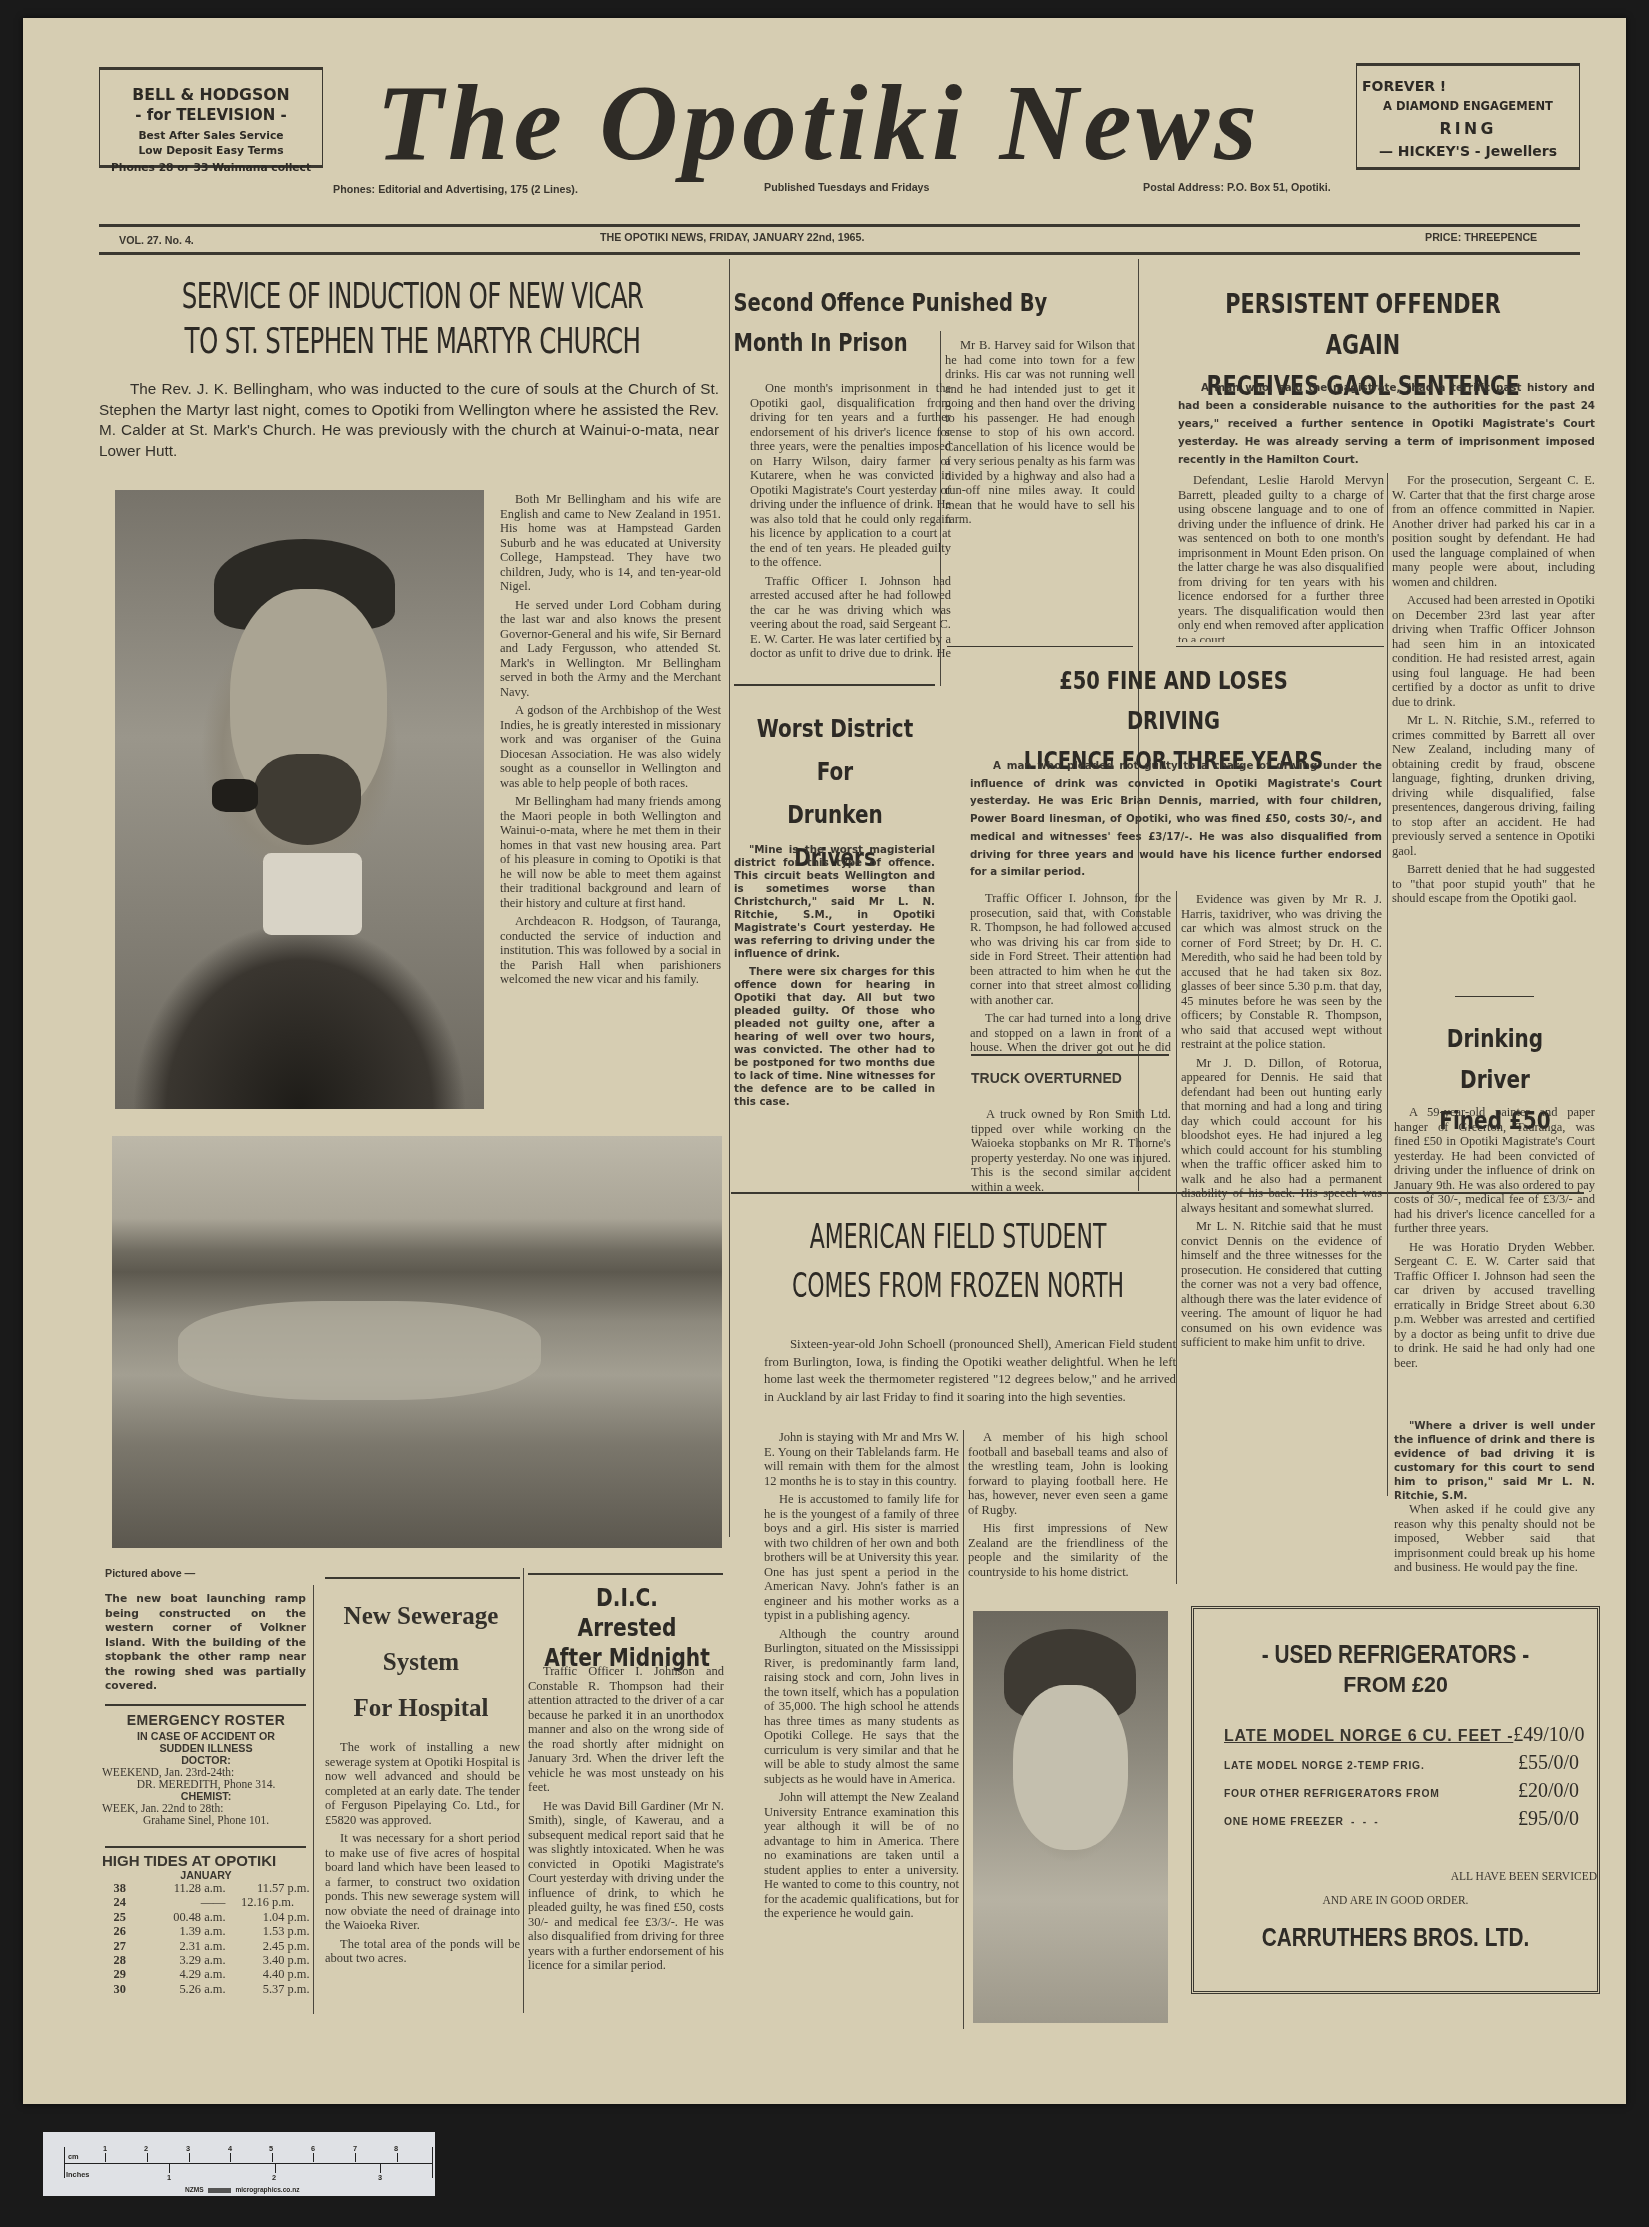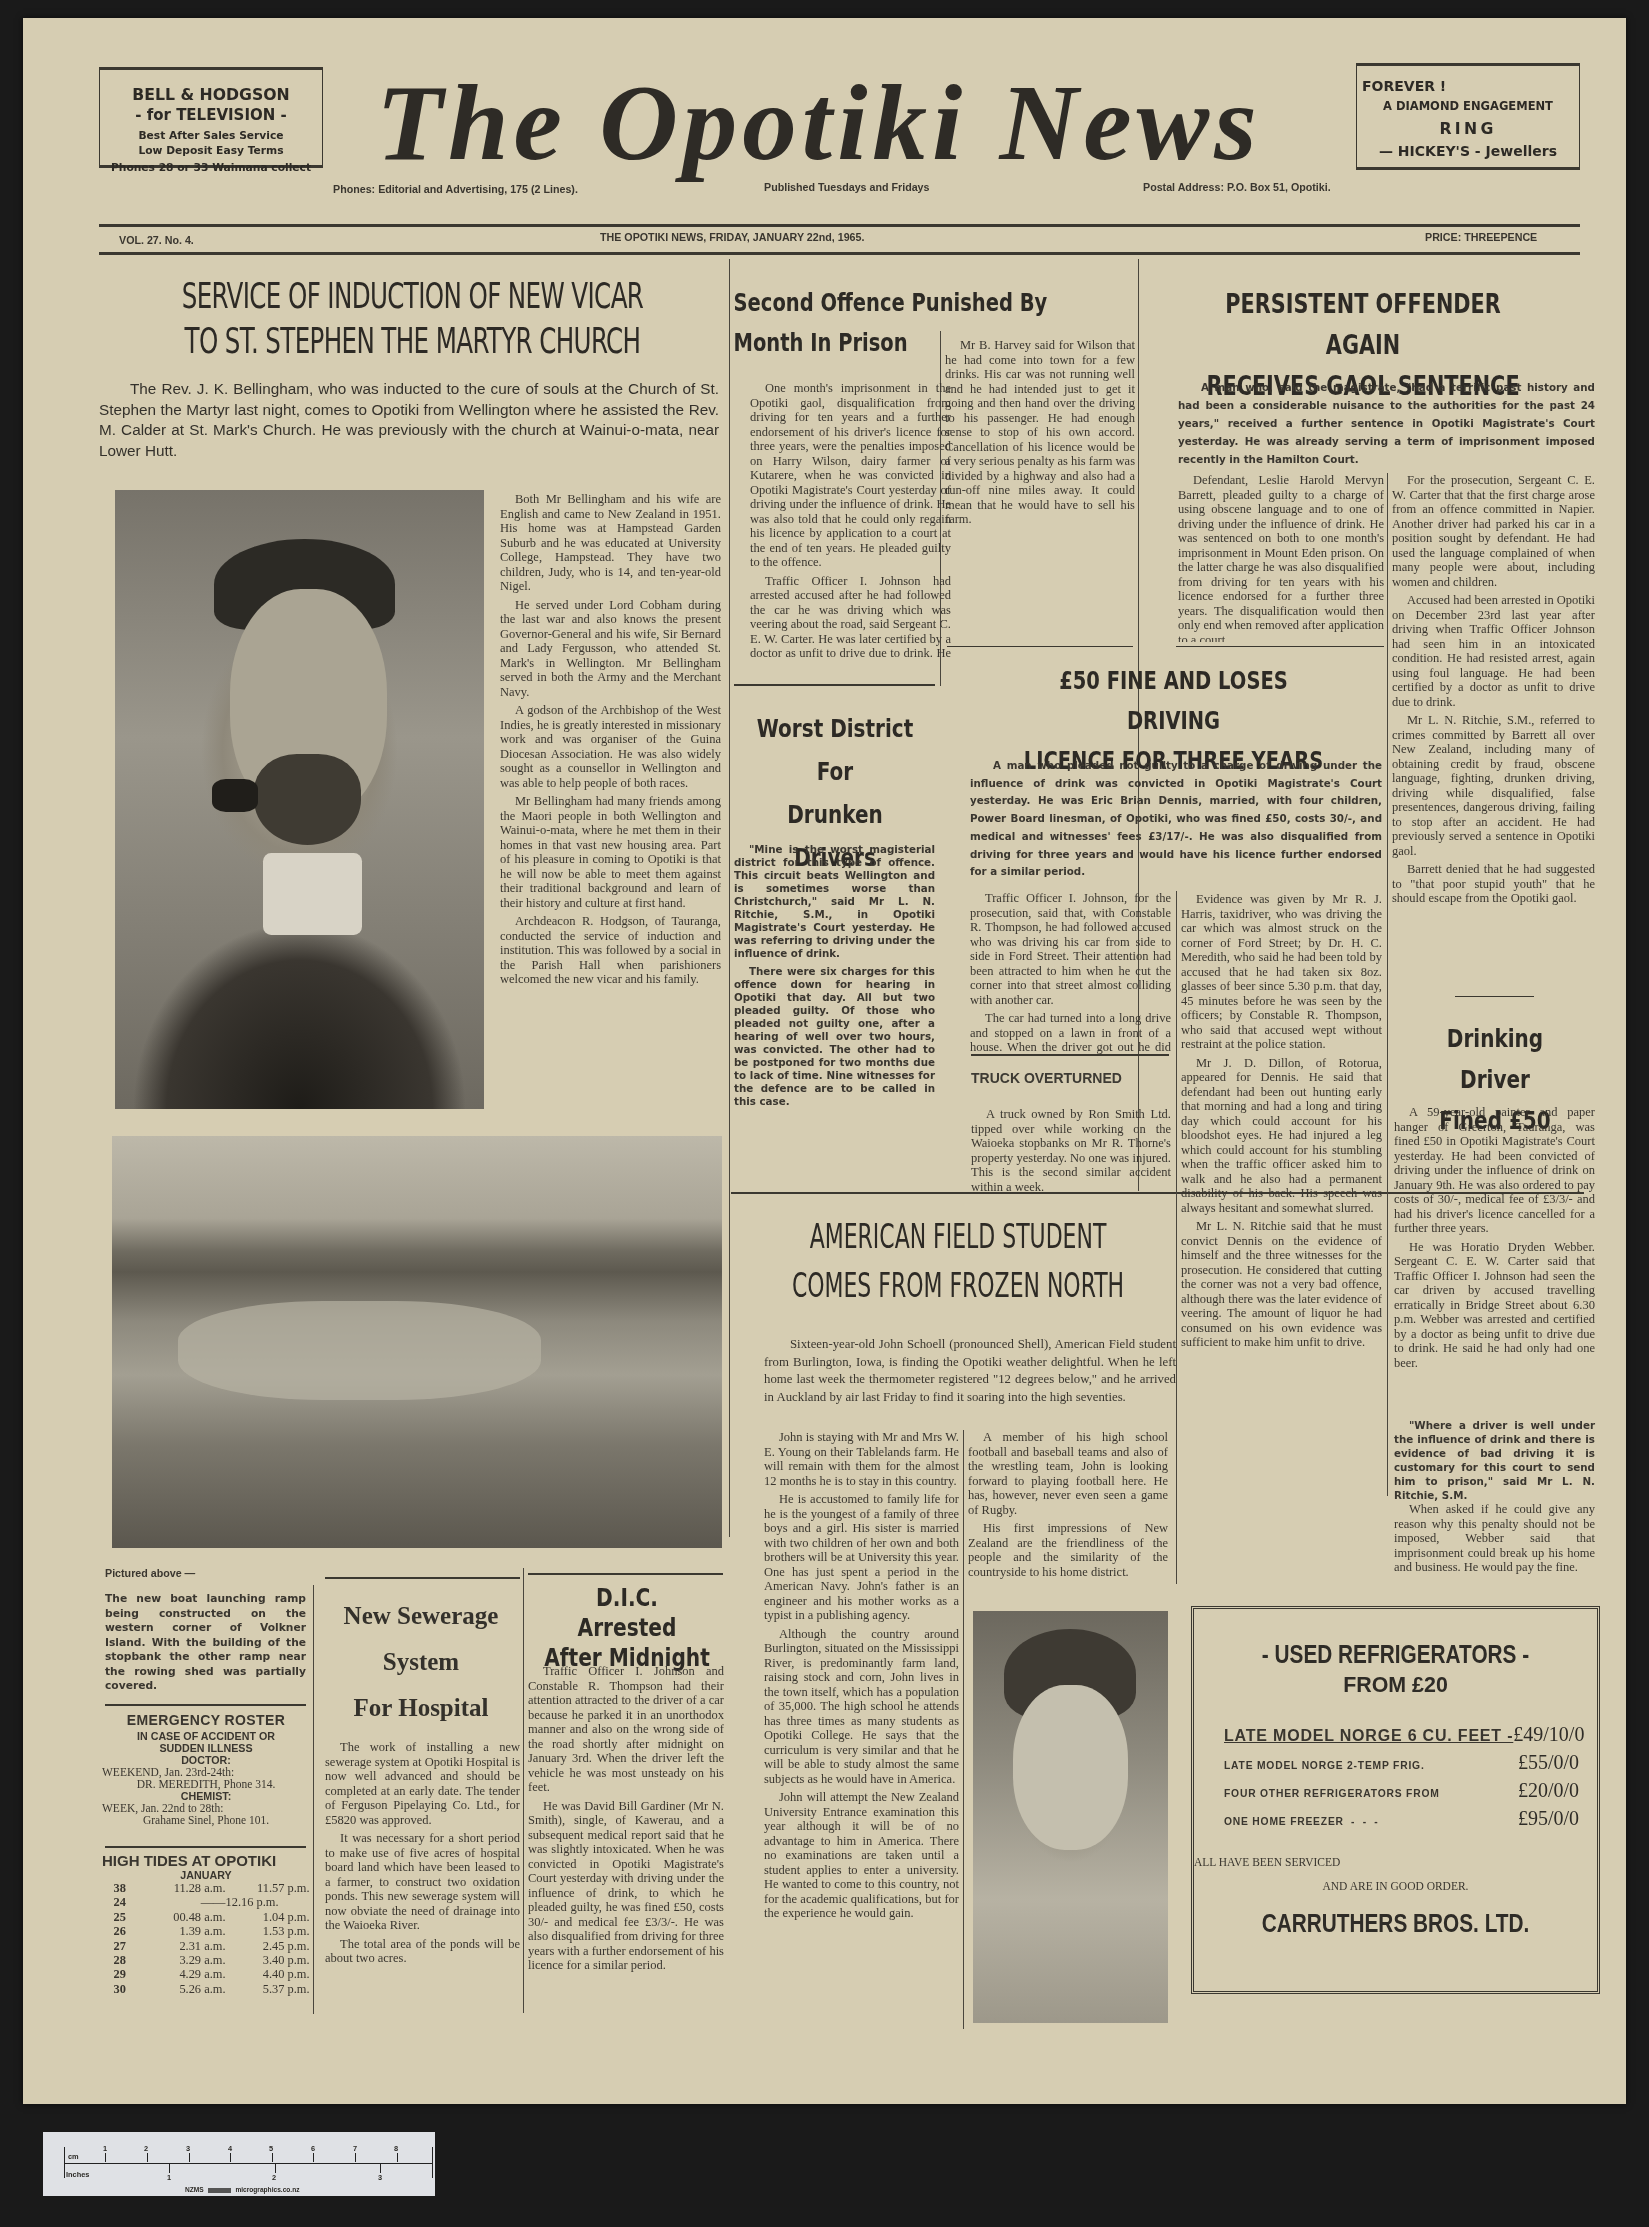--- a/index.html
+++ b/index.html
@@ -111,21 +111,21 @@
     <div class="sans" style="font-size:10.7px;font-weight:bold;text-align:center;color:#3a362f;">JANUARY</div>
     <div id="tides-rows">
         <div class="tides-row">
           <span style="width: 26px; font-weight: bold; padding-left: 11.5px;">38</span>
           <span style="width: 86px; text-align: right;">11.28 a.m.</span>
           <span style="width: 84px; text-align: right;">11.57 p.m.</span>
         </div>
         <div class="tides-row">
           <span style="width: 26px; font-weight: bold; padding-left: 11.5px;">24</span>
           <span style="width: 86px; text-align: right;">——</span>
-          <span style="width: 84px; text-align: left;">12.16 p.m.</span>
+          <span style="width: 84px; text-align: center;">12.16 p.m.</span>
         </div>
         <div class="tides-row">
           <span style="width: 26px; font-weight: bold; padding-left: 11.5px;">25</span>
           <span style="width: 86px; text-align: right;">00.48 a.m.</span>
           <span style="width: 84px; text-align: right;">1.04 p.m.</span>
         </div>
         <div class="tides-row">
           <span style="width: 26px; font-weight: bold; padding-left: 11.5px;">26</span>
           <span style="width: 86px; text-align: right;">1.39 a.m.</span>
           <span style="width: 84px; text-align: right;">1.53 p.m.</span>
@@ -288,21 +288,21 @@
         </div>
         <div class="fridge-row">
           <span class="sans" style="font-size: 10.3px; font-weight: bold; letter-spacing: 0.8px; color: rgb(58, 54, 47); white-space: pre;">FOUR OTHER REFRIGERATORS FROM</span>
           <span class="serif" style="font-size: 20px; color: rgb(47, 44, 39);">£20/0/0</span>
         </div>
         <div class="fridge-row">
           <span class="sans" style="font-size: 10.3px; font-weight: bold; letter-spacing: 0.8px; color: rgb(58, 54, 47); white-space: pre;">ONE HOME FREEZER  -  -  -</span>
           <span class="serif" style="font-size: 20px; color: rgb(47, 44, 39);">£95/0/0</span>
         </div>
       </div>
-    <div class="serif" style="text-align:left;margin-top:26px;font-size:11.5px;color:#3a362f;">ALL HAVE BEEN SERVICED</div>
+    <div class="serif" style="text-align:right;margin-top:40px;font-size:11.5px;color:#3a362f;">ALL HAVE BEEN SERVICED</div>
     <div class="serif" style="text-align:center;margin-top:11.5px;font-size:11.5px;color:#3a362f;">AND ARE IN GOOD ORDER.</div>
     <div class="sans" style="text-align:center;margin-top:16.5px;font-size:26px;font-weight:bold;color:#2f2c27;transform:scaleX(0.8);">CARRUTHERS BROS. LTD.</div>
   </div>
 </div>
 
 <div class="ruler">
   <div style="position:absolute;left:20.6px;top:30.5px;width:369px;height:1.2px;background:#222;"></div>
   <div style="position:absolute;left:20.6px;top:15px;width:1.2px;height:31px;background:#222;"></div>
   <div style="position:absolute;left:389px;top:15px;width:1.2px;height:31px;background:#222;"></div>
   <div class="sans" style="position:absolute;left:25px;top:20px;font-size:7.4px;font-weight:bold;">cm</div>

